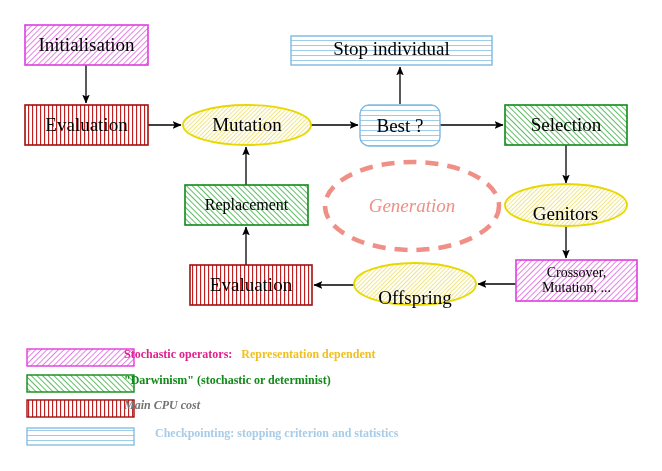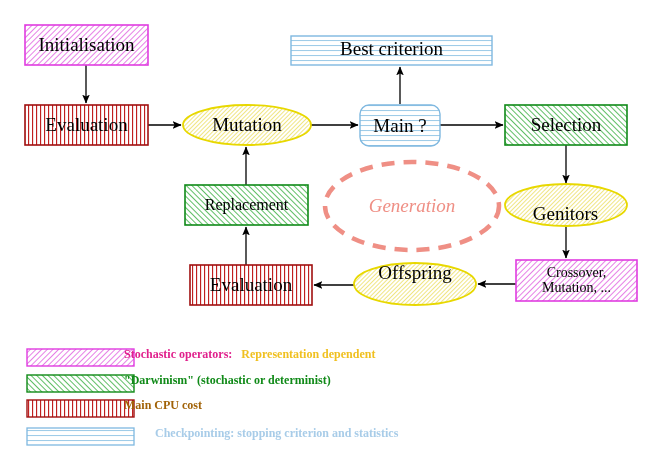--- a/index.html
+++ b/index.html
@@ -136,32 +136,32 @@
 
     <rect x="27" y="349" width="107" height="17" fill="url(#p-magenta-diag)" stroke="#e03ce0" stroke-width="1.4"></rect>
     <rect x="27" y="375" width="107" height="17" fill="url(#p-green-diag)" stroke="#108a18" stroke-width="1.4"></rect>
     <rect x="27" y="400" width="107" height="17" fill="url(#p-red-vert)" stroke="#a01010" stroke-width="1.4"></rect>
     <rect x="27" y="428" width="107" height="17" fill="url(#p-blue-horiz)" stroke="#7fb8e0" stroke-width="1.3"></rect>
   </svg>
 
   <div class="node-label lbl-big" style="left:25px;  top:25px;  width:123px; height:40px;">Initialisation</div>
   <div class="node-label lbl-big" style="left:25px;  top:105px; width:123px; height:40px;">Evaluation</div>
   <div class="node-label lbl-big" style="left:183px; top:105px; width:128px; height:40px;">Mutation</div>
-  <div class="node-label lbl-big" style="left:291px; top:34px;  width:201px; height:29px;">Best criterion</div>
-  <div class="node-label lbl-big" style="left:360px; top:105px; width:80px;  height:41px;">Main ?</div>
+  <div class="node-label lbl-big" style="left:291px; top:34px;  width:201px; height:29px;">Stop individual</div>
+  <div class="node-label lbl-big" style="left:360px; top:105px; width:80px;  height:41px;">Best ?</div>
   <div class="node-label lbl-big" style="left:505px; top:105px; width:122px; height:40px;">Selection</div>
   <div class="node-label lbl-big" style="left:505px; top:185px; width:121px; height:58px;">Genitors</div>
   <div class="node-label lbl-small" style="left:516px; top:260px; width:121px; height:41px;">Crossover,
 Mutation, ...</div>
-  <div class="node-label lbl-big" style="left:354px; top:252px; width:122px; height:42px;">Offspring</div>
+  <div class="node-label lbl-big" style="left:354px; top:277px; width:122px; height:42px;">Offspring</div>
   <div class="node-label lbl-big" style="left:190px; top:265px; width:122px; height:40px;">Evaluation</div>
   <div class="node-label lbl-med" style="left:185px; top:185px; width:123px; height:40px;">Replacement</div>
 
   <div class="gen-label" style="left:325px; top:186px; width:174px; height:40px;">Generation</div>
 
   <div class="legend-text" style="left:124px; top:347px;">
     <span class="seg1" style="color:#e0208c">Stochastic operators:</span><span style="white-space:pre">&nbsp;&nbsp; </span><span class="seg2" style="color:#f0c020">Representation dependent</span>
   </div>
   <div class="legend-text" style="left:124px; top:373px; color:#108a18;">"Darwinism" (stochastic or determinist)</div>
-  <div class="legend-text" style="left:124px; top:398px; color:#a16207;">Main CPU cost</div>
+  <div class="legend-text" style="left:124px; top:398px; color:#737373;font-style:italic;">Main CPU cost</div>
   <div class="legend-text" style="left:124px; top:426px; color:#a8cce8;margin-left:31px;">Checkpointing: stopping criterion and statistics</div>
 
 </div>
 
 </body></html>

